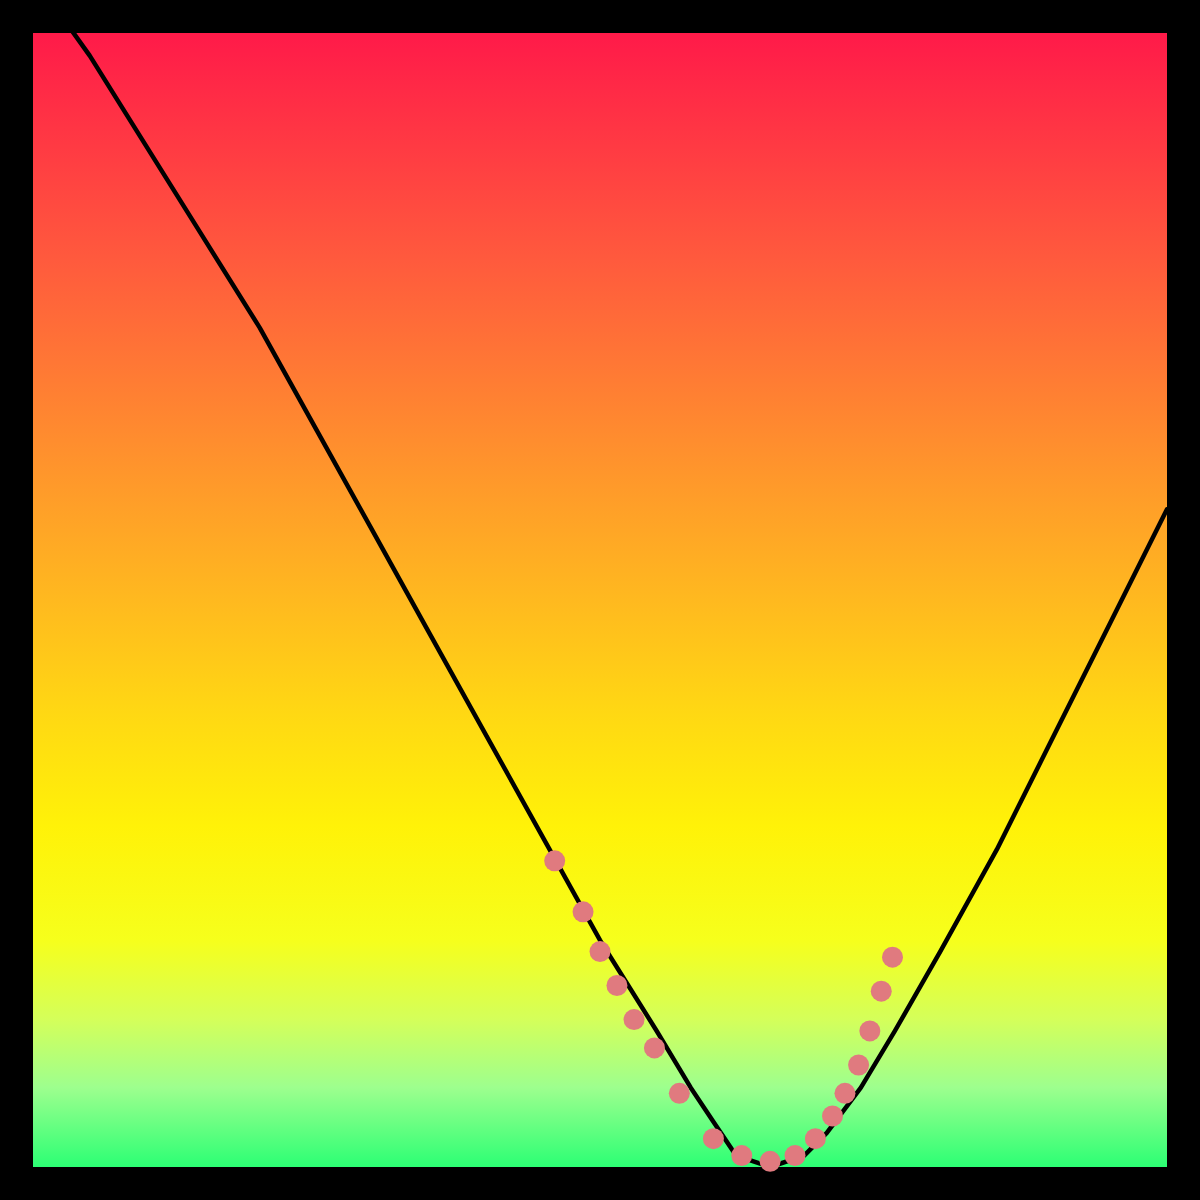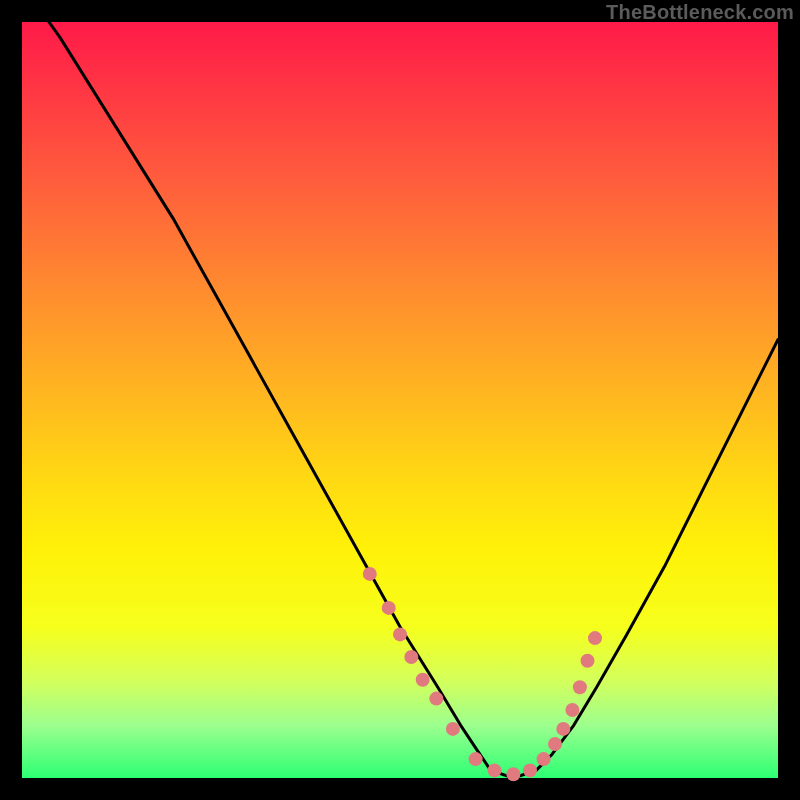--- a/index.html
+++ b/index.html
@@ -97,14 +97,13 @@
           <circle cx="541.3" cy="706.9" r="7" class="dot"></circle>
           <circle cx="550.4" cy="688.0" r="7" class="dot"></circle>
           <circle cx="557.9" cy="665.3" r="7" class="dot"></circle>
           <circle cx="565.5" cy="638.8" r="7" class="dot"></circle>
           <circle cx="573.0" cy="616.1" r="7" class="dot"></circle>
         </g>
     </svg>
 
   </div>
 
-  <div class="watermark">TheBottleneck.com</div>
 </div>
 
 </body></html>

